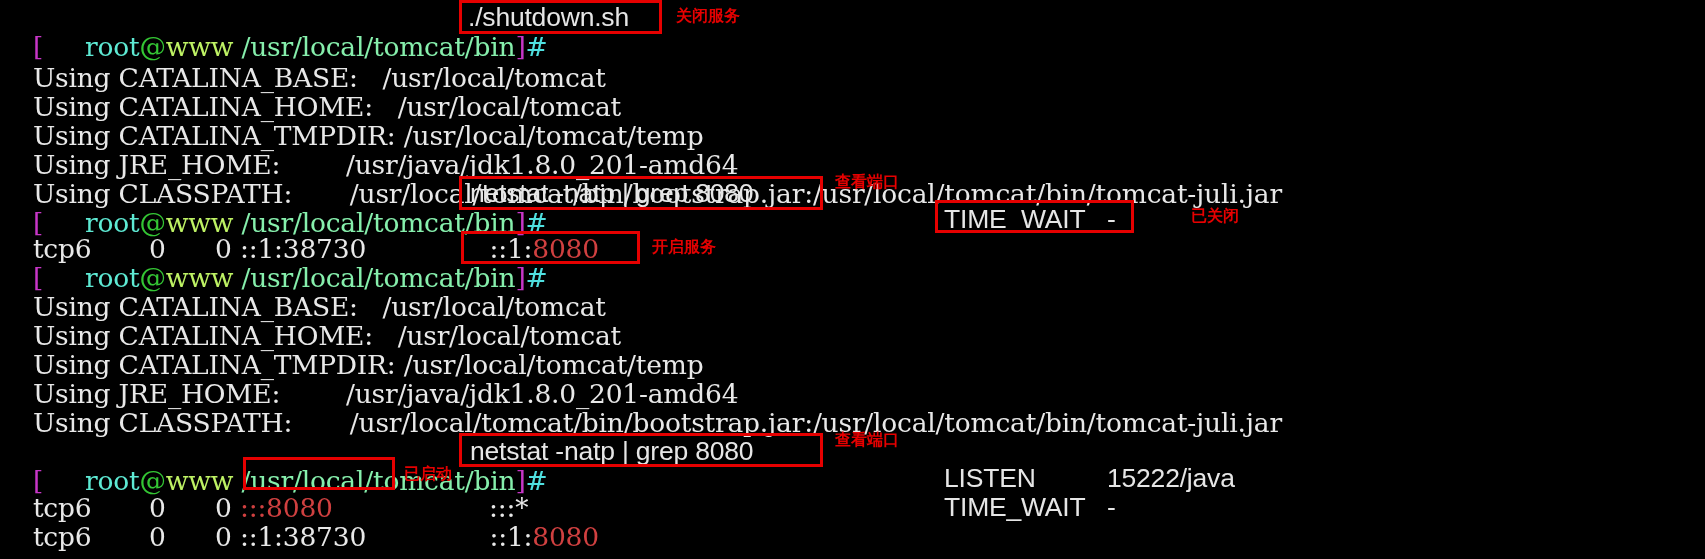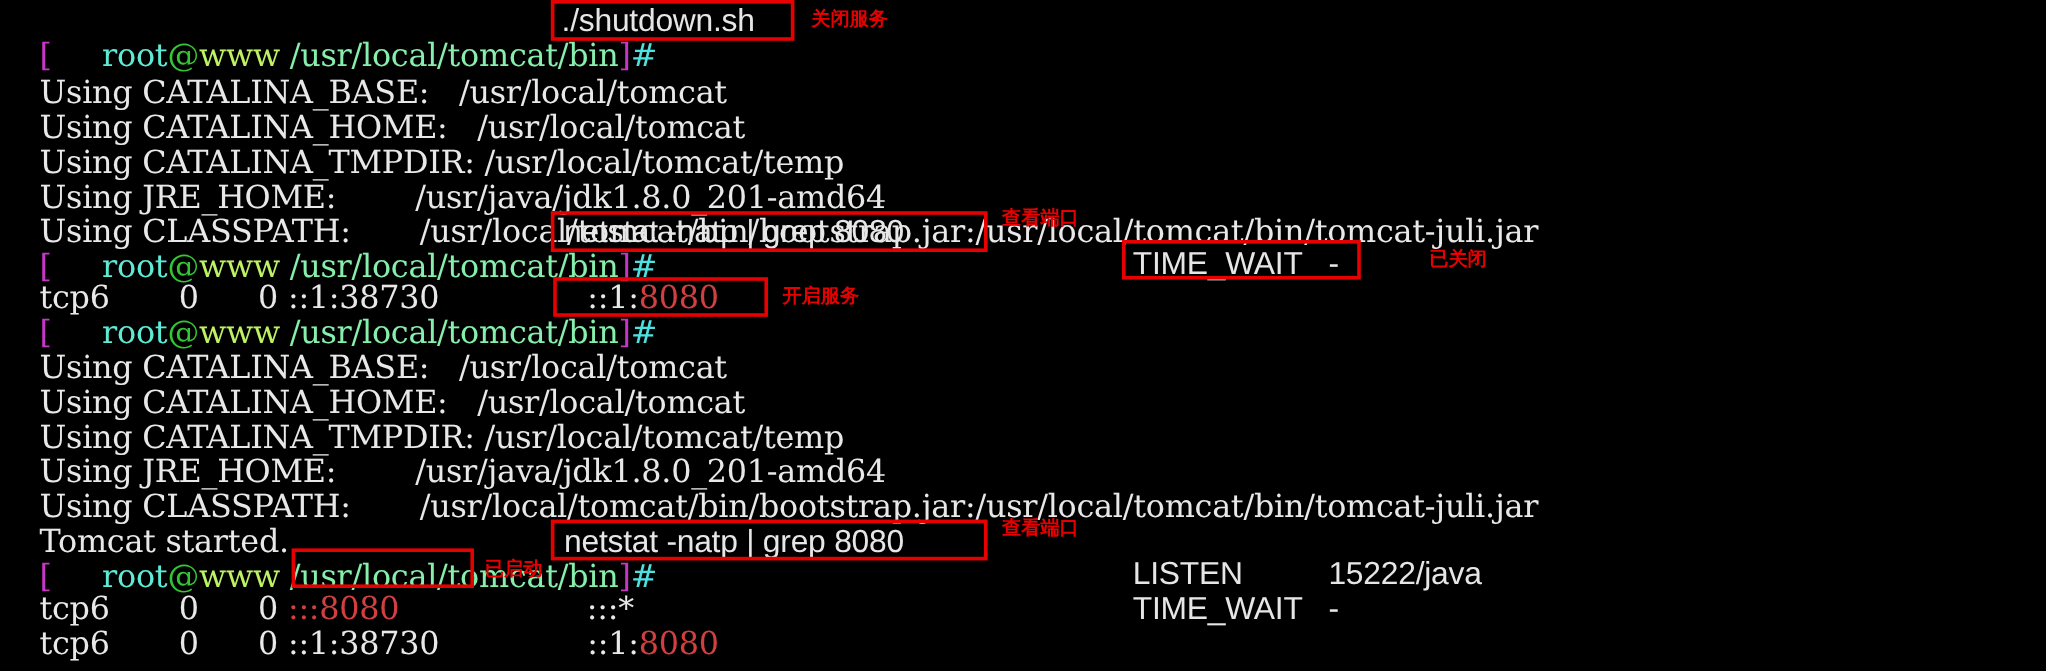--- a/index.html
+++ b/index.html
@@ -134,23 +134,20 @@
   </div>
 
   <div class="line" style="top:349px;">
     <span class="seg">Using JRE_HOME:        </span><span class="seg">/usr/java/jdk1.8.0_201-amd64</span>
   </div>
 
   <div class="line" style="top:378px;">
     <span class="seg">Using CLASSPATH:       </span><span class="seg">/usr/local/tomcat/bin/bootstrap.jar:/usr/local/tomcat/bin/tomcat-juli.jar</span>
   </div>
 
-  <div class="line" style="top:407px;">
-    <span class="seg">Tomcat started.</span>
-  </div>
 
   <div class="line" style="top:436px;">
     <span class="seg c-magenta">[</span><span class="seg c-cyan">root</span><span class="seg c-green">@</span><span class="seg c-lblue">www</span><span class="seg"> </span><span class="seg c-salmon">/usr/local/tomcat/bin</span><span class="seg c-magenta">]</span><span class="seg c-prompthash">#</span>
   </div>
   <div class="cmdtext c-white" style="top:436px; left:470px;">netstat -natp | grep 8080</div>
   <div class="box" style="left:459px; top:433px; width:364px; height:34px;"></div>
   <div class="note" style="left:835px; top:432px;">查看端口</div>
 
   <div class="line" style="top:463px;">
     <span class="seg">tcp6</span><span class="seg">       </span><span class="seg">0</span><span class="seg">      </span><span class="seg">0</span><span class="seg"> </span><span class="seg c-port">:::</span><span class="seg c-port">8080</span><span class="seg">                   </span><span class="seg">:::*</span>

